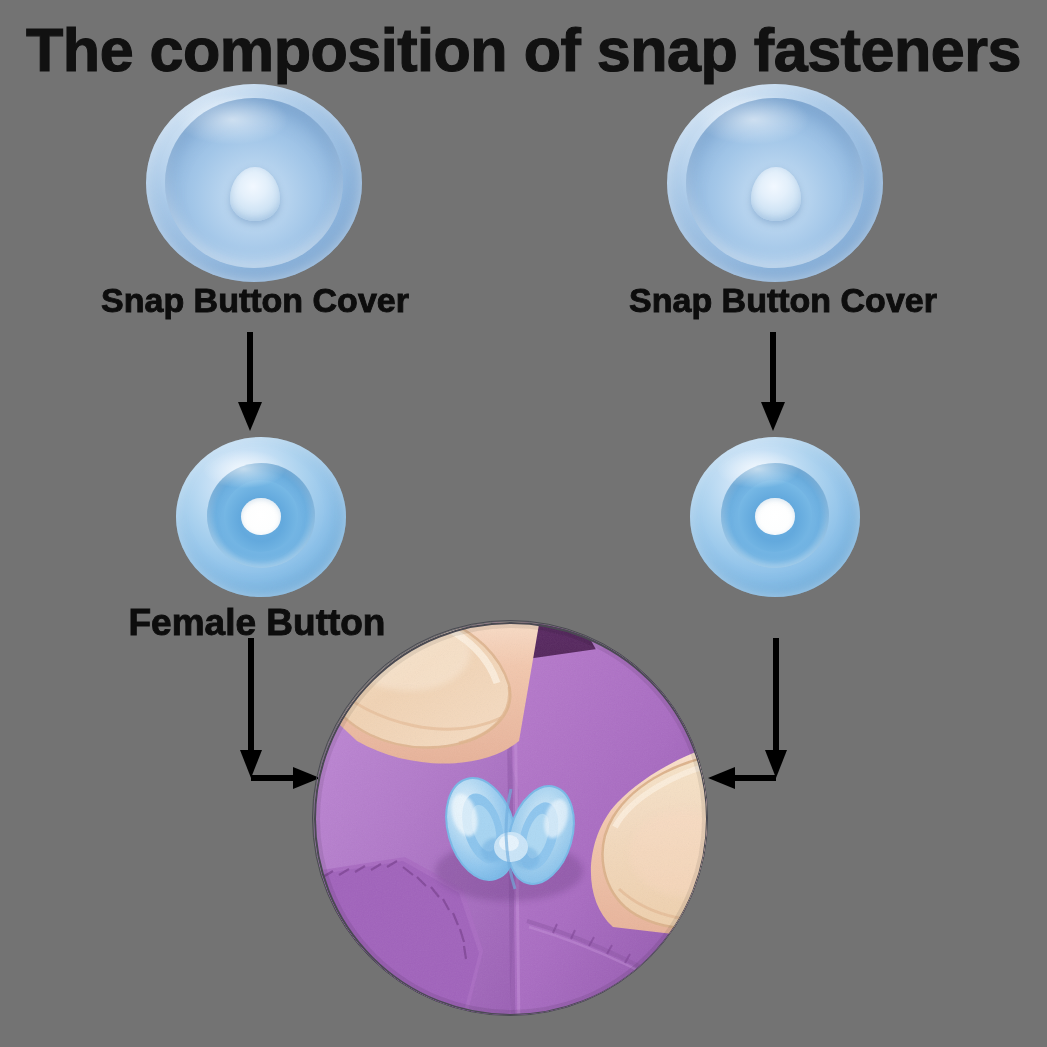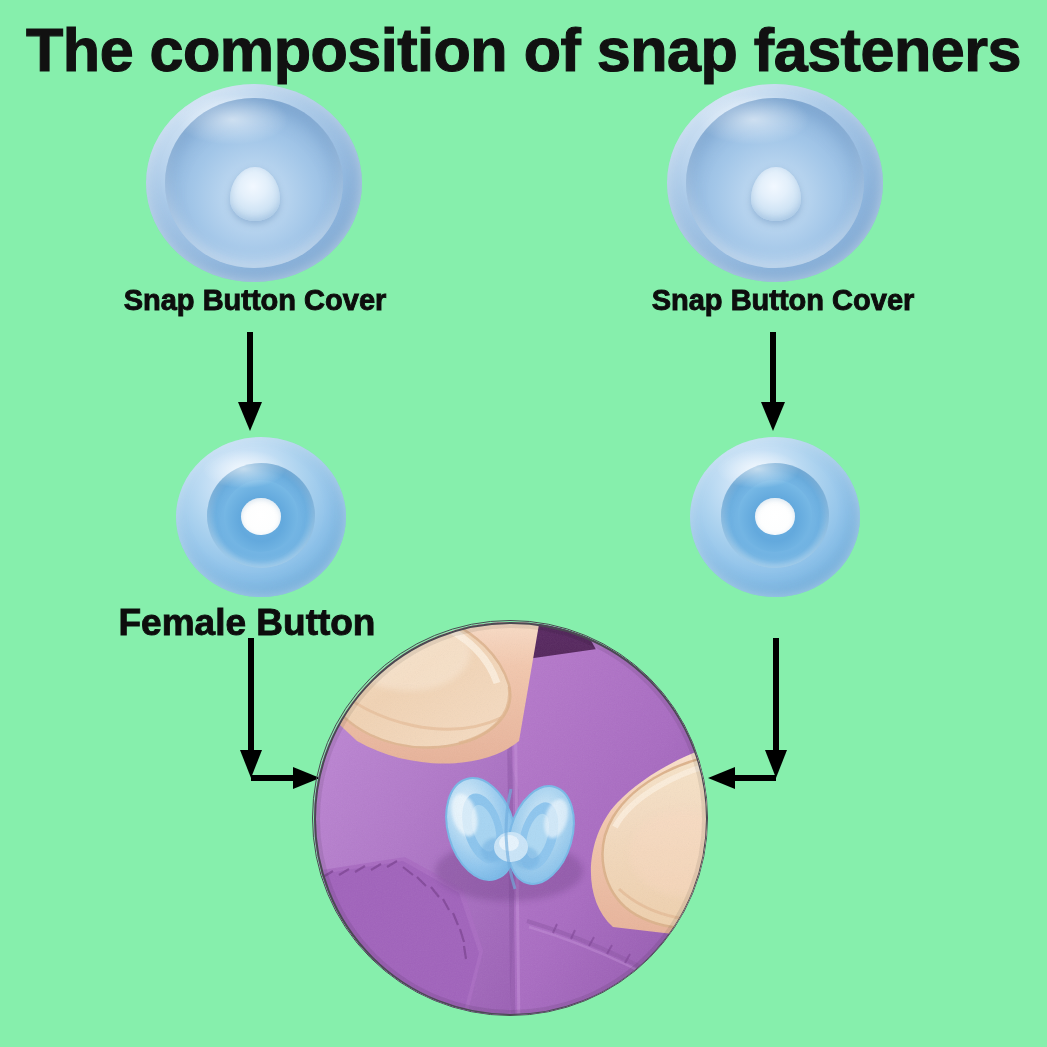--- a/index.html
+++ b/index.html
@@ -7,21 +7,21 @@
     padding: 0;
     background: #ffffff;
   }
   body {
     font-family: "Liberation Sans", sans-serif;
   }
   #stage {
     position: relative;
     width: 1047px;
     height: 1047px;
-    background: #86efac;
+    background: #737373;
     overflow: hidden;
   }
 
   
   #title {
     position: absolute;
     left: 0;
     top: 16px;
     width: 1047px;
     text-align: center;
@@ -40,21 +40,21 @@
   .partlabel {
     position: absolute;
     text-align: center;
     font-family: "Liberation Sans Narrow", "Liberation Sans", sans-serif;
     font-weight: bold;
     color: #0d0d0d;
     white-space: nowrap;
     -webkit-text-stroke: 0.9px #0d0d0d;
   }
   .lbl-cover {
-    font-size: 29px;
+    font-size: 34px;
     line-height: 40px;
   }
   .lbl-part {
     font-size: 37px;
     line-height: 42px;
   }
 
   
   .cover {
     position: absolute;
@@ -206,21 +206,21 @@
     <polygon points="25,99 13,70 37,70" fill="#000000"></polygon>
   </svg>
 
   <div class="donut" style="left:176px; top:437px; width:170px; height:160px;">
     <div class="ring2"></div>
     <div class="ring3"></div>
     <div class="hole"></div>
     <div class="hilite"></div>
   </div>
 
-  <div class="partlabel lbl-part" style="left:67px; top:602px; width:360px;">Female Button</div>
+  <div class="partlabel lbl-part" style="left:77px; top:602px; width:360px;">Female Button</div>
 
   <svg class="arrowsvg" style="left:230px; top:638px;" width="110" height="160" viewBox="0 0 110 160">
     <line x1="21" y1="0" x2="21" y2="122" stroke="#000000" stroke-width="6"></line>
     <polygon points="21,140 10,112 32,112" fill="#000000"></polygon>
     <line x1="21" y1="140" x2="72" y2="140" stroke="#000000" stroke-width="6"></line>
     <polygon points="90,140 63,129 63,151" fill="#000000"></polygon>
   </svg>
 
   <div class="donut" style="left:690px; top:437px; width:170px; height:160px;">
     <div class="ring2"></div>

